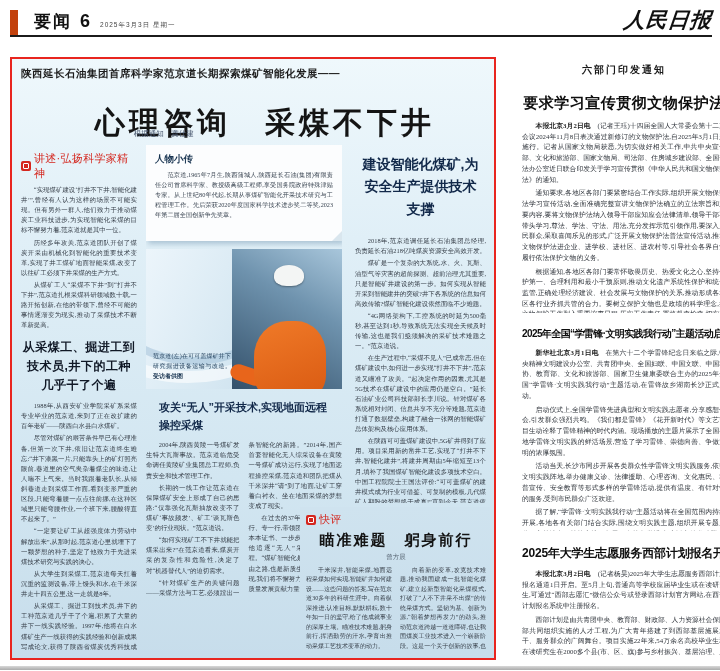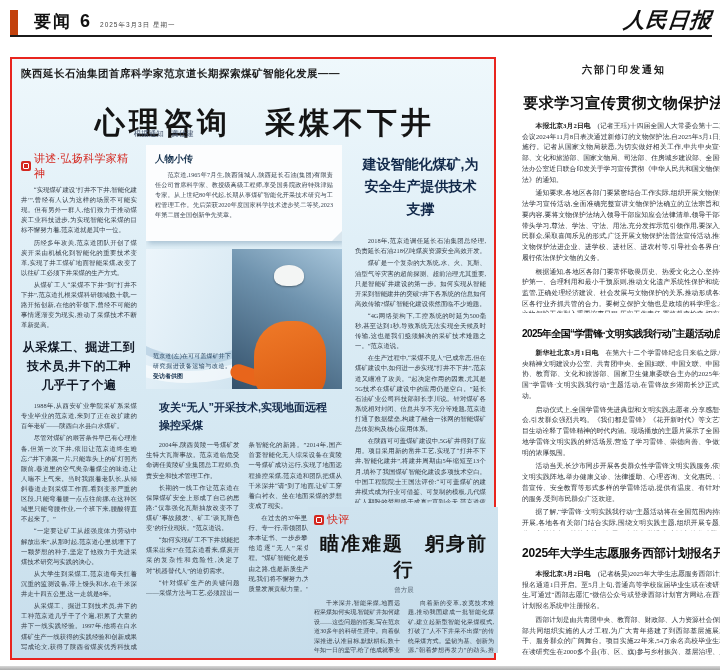--- a/index.html
+++ b/index.html
@@ -75,25 +75,25 @@
   .photo-caption{
     position:absolute;left:7px;bottom:7px;width:78px;font-size:6px;line-height:1.65;
     color:#23405c;text-align:justify;font-family:"Liberation Serif","DejaVu Serif",serif;
   }
   .photo-caption b{color:#16324f;}
   .mid-subhead{margin:10px auto 6px auto;width:170px;font-size:11px;font-weight:bold;line-height:1.6;color:#12294a;text-align:left;}
   .two-col{column-count:2;column-gap:9px;height:205px;overflow:hidden;}
   .col4 .col-subhead4{margin:2px auto 16px auto;width:122px;font-size:14px;font-weight:bold;line-height:1.6;color:#12294a;text-align:center;}
   
   .kuaiping{
-    position:absolute;left:296px;top:448px;width:190px;height:146px;
+    position:absolute;left:288px;top:448px;width:190px;height:146px;
     background:linear-gradient(180deg,#cfe3ef 0%,#c7ddeb 100%);
     padding:5px 4px 4px 6px;box-sizing:border-box;overflow:hidden;
   }
-  .kp-title{font-size:19px;font-weight:bold;letter-spacing:2px;color:#131313;text-align:center;margin:3px 0 3px 0;}
+  .kp-title{font-size:15px;font-weight:bold;letter-spacing:2px;color:#131313;text-align:center;margin:3px 0 3px 0;}
   .kp-author{font-size:6.5px;color:#53606e;text-align:center;margin-bottom:4px;}
   .kp-text{column-count:2;column-gap:8px;height:92px;overflow:hidden;}
   .kp-text p.body{font-size:6px;}
   
   .sidebar{position:absolute;left:522px;top:57px;width:204px;height:600px;overflow:hidden;}
   .sb-kicker{font-size:10px;font-weight:bold;color:#1a1a1a;text-align:center;letter-spacing:2px;margin:6px 0 5px 0;}
   .sb-headline1{font-size:15px;font-weight:bold;color:#0e0e0e;text-align:center;letter-spacing:0.5px;margin:17px 0 8px 0;}
   .sb-headline2{font-size:10px;font-weight:bold;color:#0e0e0e;text-align:center;letter-spacing:-0.6px;margin:14px 0 7px 0;white-space:nowrap;}
   .sb-headline3{font-size:12px;font-weight:bold;color:#0e0e0e;text-align:center;letter-spacing:-0.2px;margin:14px 0 7px 0;white-space:nowrap;}
   .sb-body p.body{font-size:6.8px;color:#2e333a;margin-bottom:3px;}

